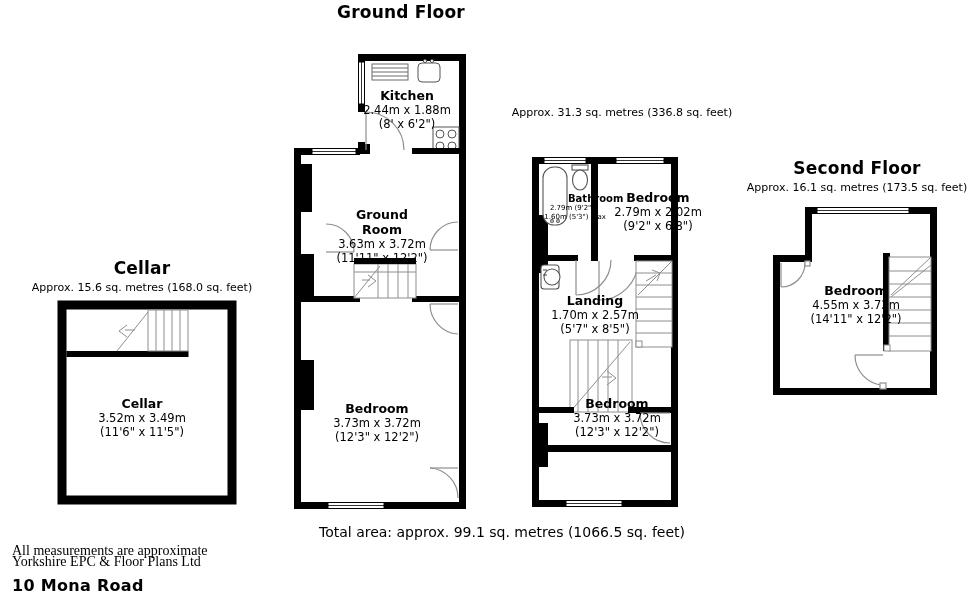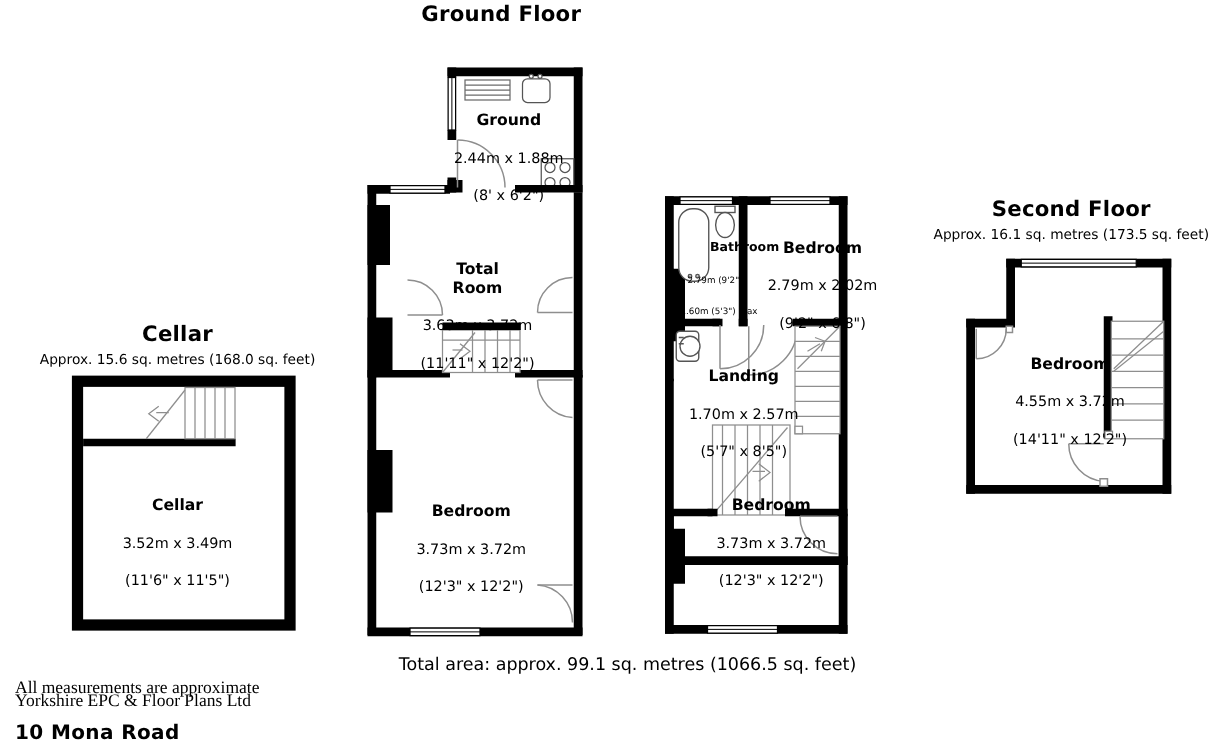--- a/index.html
+++ b/index.html
@@ -51,21 +51,20 @@
   .room-label .rname {
     display: block;
     font-size: 12.5px;
     font-weight: bold;
     line-height: 15px;
   }
   .room-label .rdim {
     display: block;
     font-size: 11.5px;
     line-height: 14px;
-    margin-top: 16px;
   }
   .room-label.two-line-name .rname { line-height: 15px; }
 
   .room-label.tiny .rname { font-size: 10px; line-height: 10px; margin-left: 35px; }
   .room-label.tiny .rdim  { font-size: 7px;  line-height: 8.5px; }
 
   
   .total-area {
     position: absolute;
     width: 100%;
@@ -96,20 +95,21 @@
 </head>
 <body>
 
 <div class="plan-root">
 
   <div class="floor-heading" style="left:244px; top:2px; width:290px;">
     <span class="ttl">Ground Floor</span>
   </div>
 
   <div class="floor-heading" style="left:465px; top:103px; width:290px;">
+    <span class="sub">Approx. 31.3 sq. metres (336.8 sq. feet)</span>
   </div>
 
   <div class="floor-heading" style="left:700px; top:158px; width:290px;">
     <span class="ttl">Second Floor</span>
     <span class="sub">Approx. 16.1 sq. metres (173.5 sq. feet)</span>
   </div>
 
   <div class="floor-heading" style="left:-15px; top:258px; width:290px;">
     <span class="ttl">Cellar</span>
     <span class="sub">Approx. 15.6 sq. metres (168.0 sq. feet)</span>
@@ -249,27 +249,27 @@
       </g>
 
       <g stroke="#8e8e8e" stroke-width="1.2" fill="none">
         <line x1="166" y1="416" x2="138" y2="416"></line>
         <path d="M138 416 A30 30 0 0 1 166 446"></path>
       </g>
     </svg>
   </div>
 
   <div class="room-label" style="left:335px; top:88px; width:120px;">
-    <span class="rname">Ground</span>
+    <span class="rname">Kitchen</span>
     <span class="rdim">2.44m x 1.88m</span>
     <span class="rdim">(8' x 6'2")</span>
   </div>
 
   <div class="room-label two-line-name" style="left:310px; top:207px; width:120px;">
-    <span class="rname">Total</span>
+    <span class="rname">Ground</span>
     <span class="rname">Room</span>
     <span class="rdim">3.63m x 3.72m</span>
     <span class="rdim">(11'11" x 12'2")</span>
   </div>
 
   <div class="room-label" style="left:305px; top:401px; width:120px;">
     <span class="rname">Bedroom</span>
     <span class="rdim">3.73m x 3.72m</span>
     <span class="rdim">(12'3" x 12'2")</span>
   </div>

